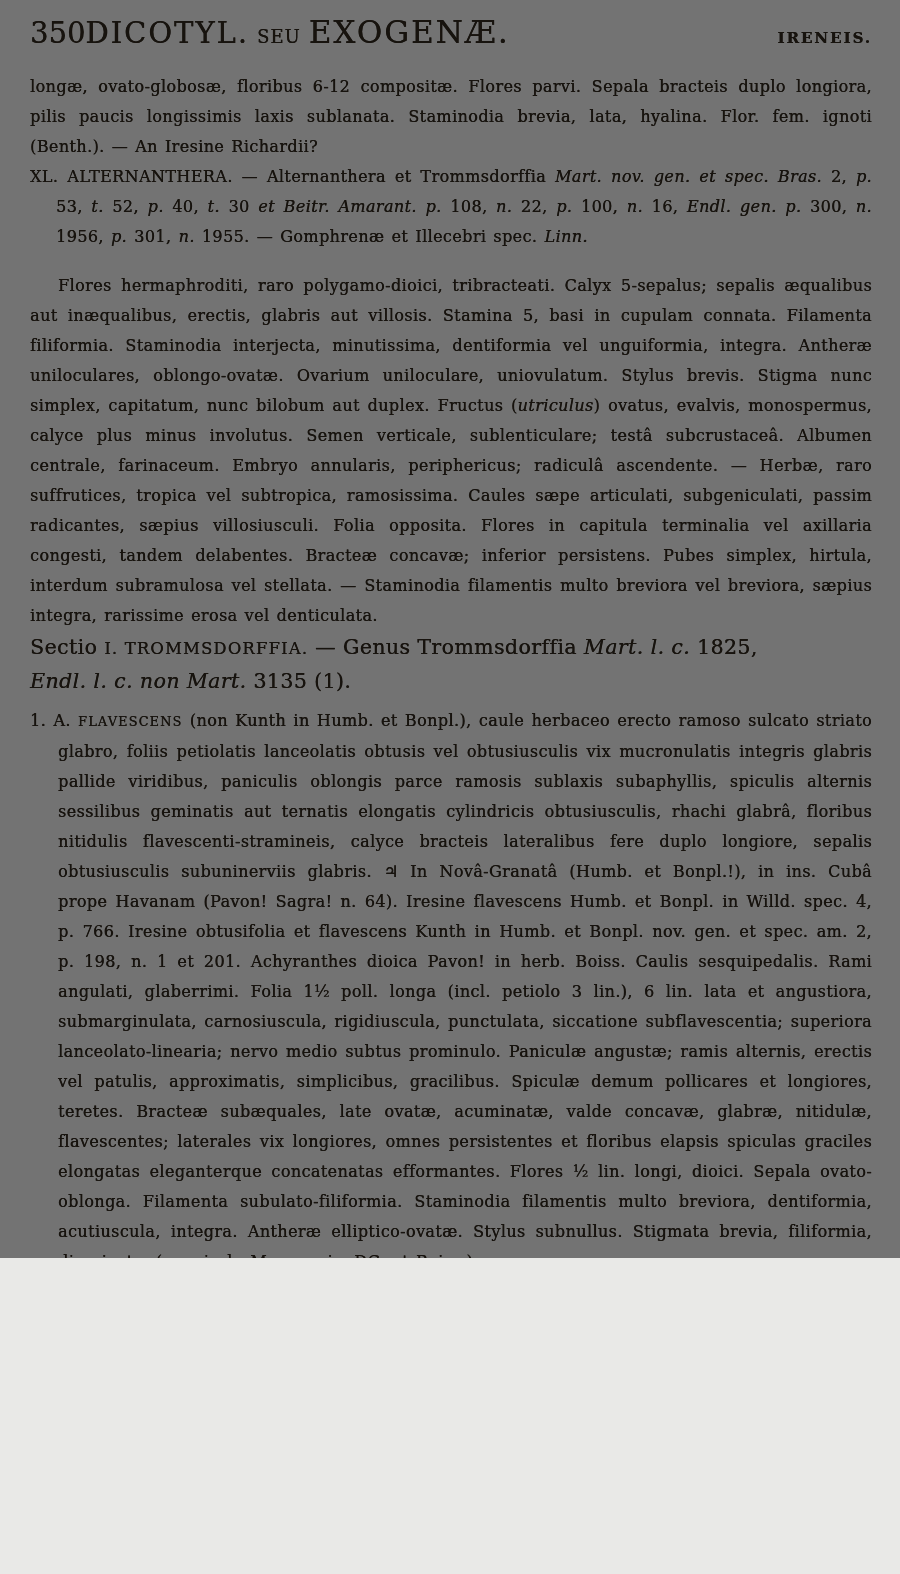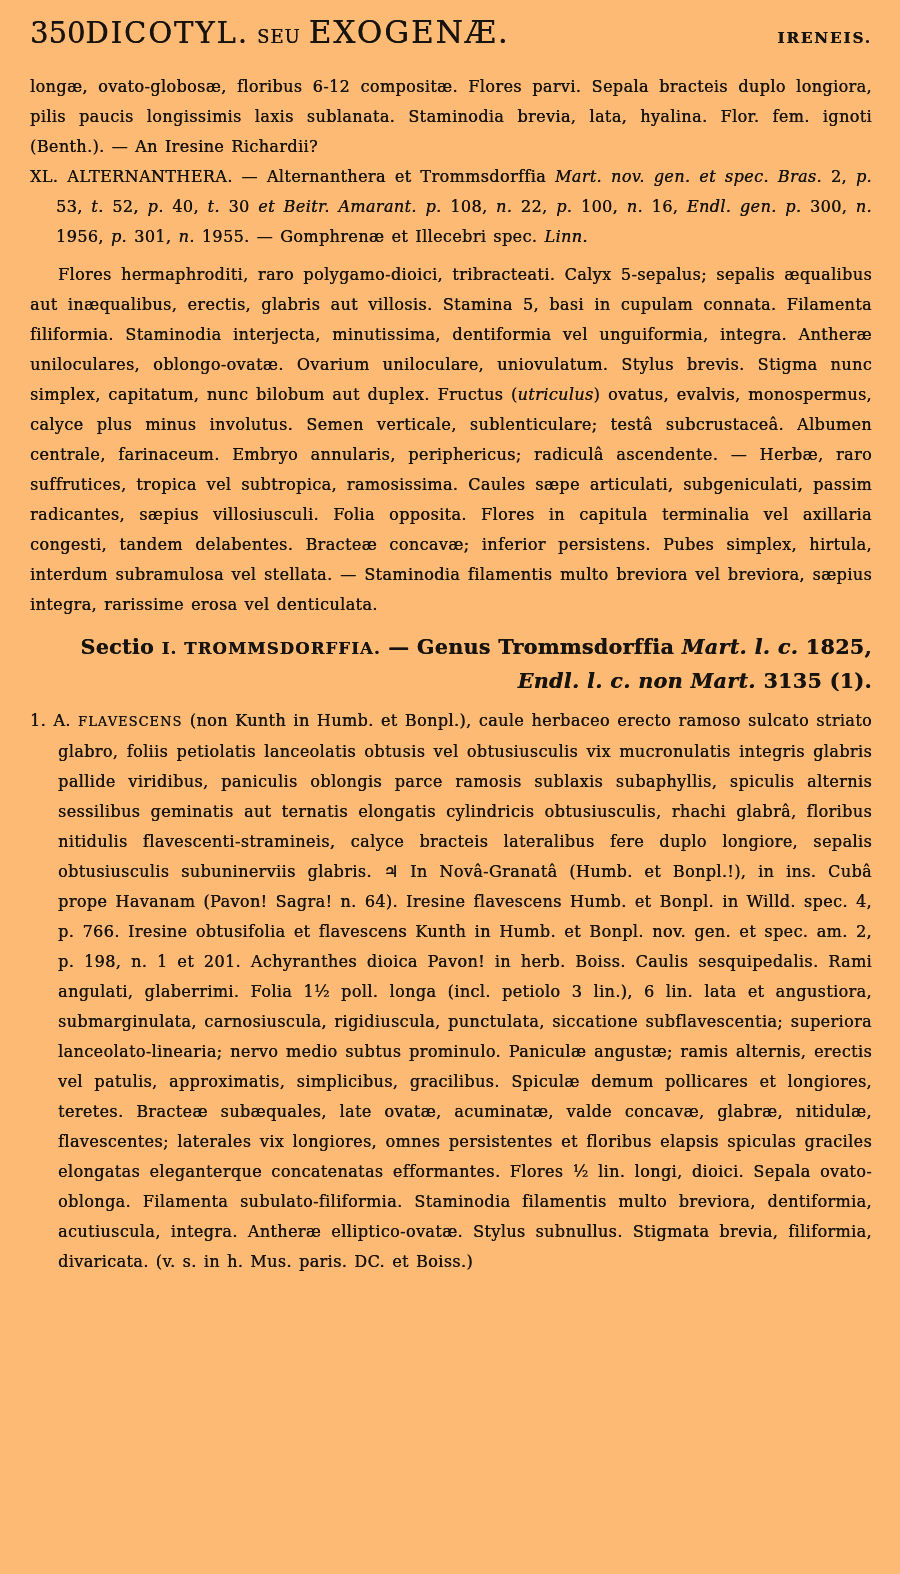--- a/index.html
+++ b/index.html
@@ -1,19 +1,19 @@
 <!DOCTYPE html>
 <html><head>
 <meta charset="utf-8">
 <style>
   html, body { margin:0; padding:0; background:#e9e9e7; }
   .page {
-    width:900px; height:1574px; box-sizing:border-box;
+    width:900px; height:1258px; box-sizing:border-box;
     margin:0; padding:10px 28px 12px 30px;
-    background:#fdba74;
+    background:#737373;
     color:#17130e;
     font-family:"DejaVu Serif","Liberation Serif",serif;
     display:flex; flex-direction:column;
     overflow:hidden;
     text-shadow:0.3px 0 0 currentColor;
   }
   .header { display:flex; align-items:baseline; margin:4px 0 22px 0; }
   .page-num { font-size:29px; }
   .title-center { flex:1; white-space:nowrap; }
   .t-main { font-size:29px; letter-spacing:2px; }
@@ -21,22 +21,22 @@
   .t-tail { font-size:31px; letter-spacing:2px; }
   .run-right { font-size:15px; letter-spacing:2px; font-weight:bold; }
 
   .para {
     font-size:16px; line-height:30px;
     text-align:justify;
     letter-spacing:0.4px; word-spacing:1.6px;
   }
   .cont   { margin:0; }
   .genus  { padding-left:26px; text-indent:-26px; }
-  .desc   { margin-top:8px; text-indent:28px; }
-  .sectio { margin-top:11px; text-align:right; font-weight:bold;
+  .desc   { margin-top:19px; text-indent:28px; }
+  .sectio { text-align:left; font-weight:normal;
             font-size:20.5px; line-height:32px; letter-spacing:0.4px; }
   .sectio-desc { margin-top:9px; text-indent:28px; }
   .species { margin-top:9px; padding-left:28px; text-indent:-28px; }
 
   .i  { font-style:italic; }
   .sc { font-size:0.8em; letter-spacing:1.2px; }
   .sym { font-family:"DejaVu Sans",sans-serif; font-style:normal; }
 </style>
 </head>
 <body>

